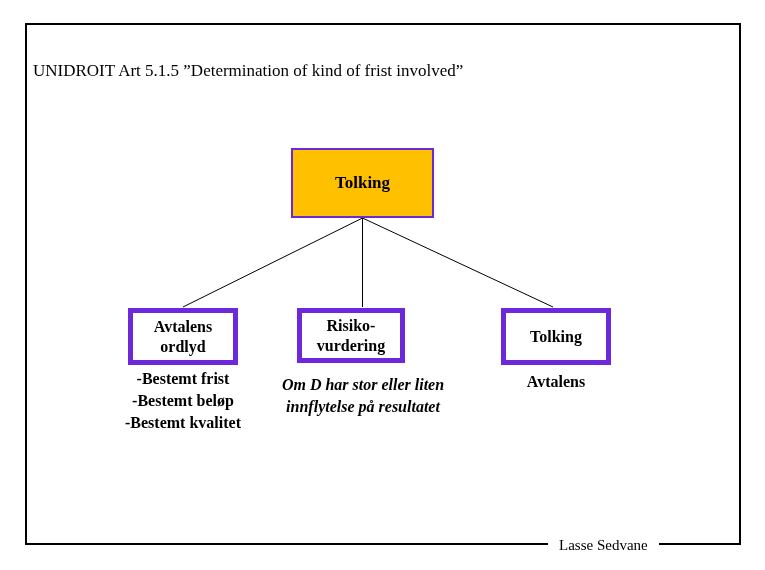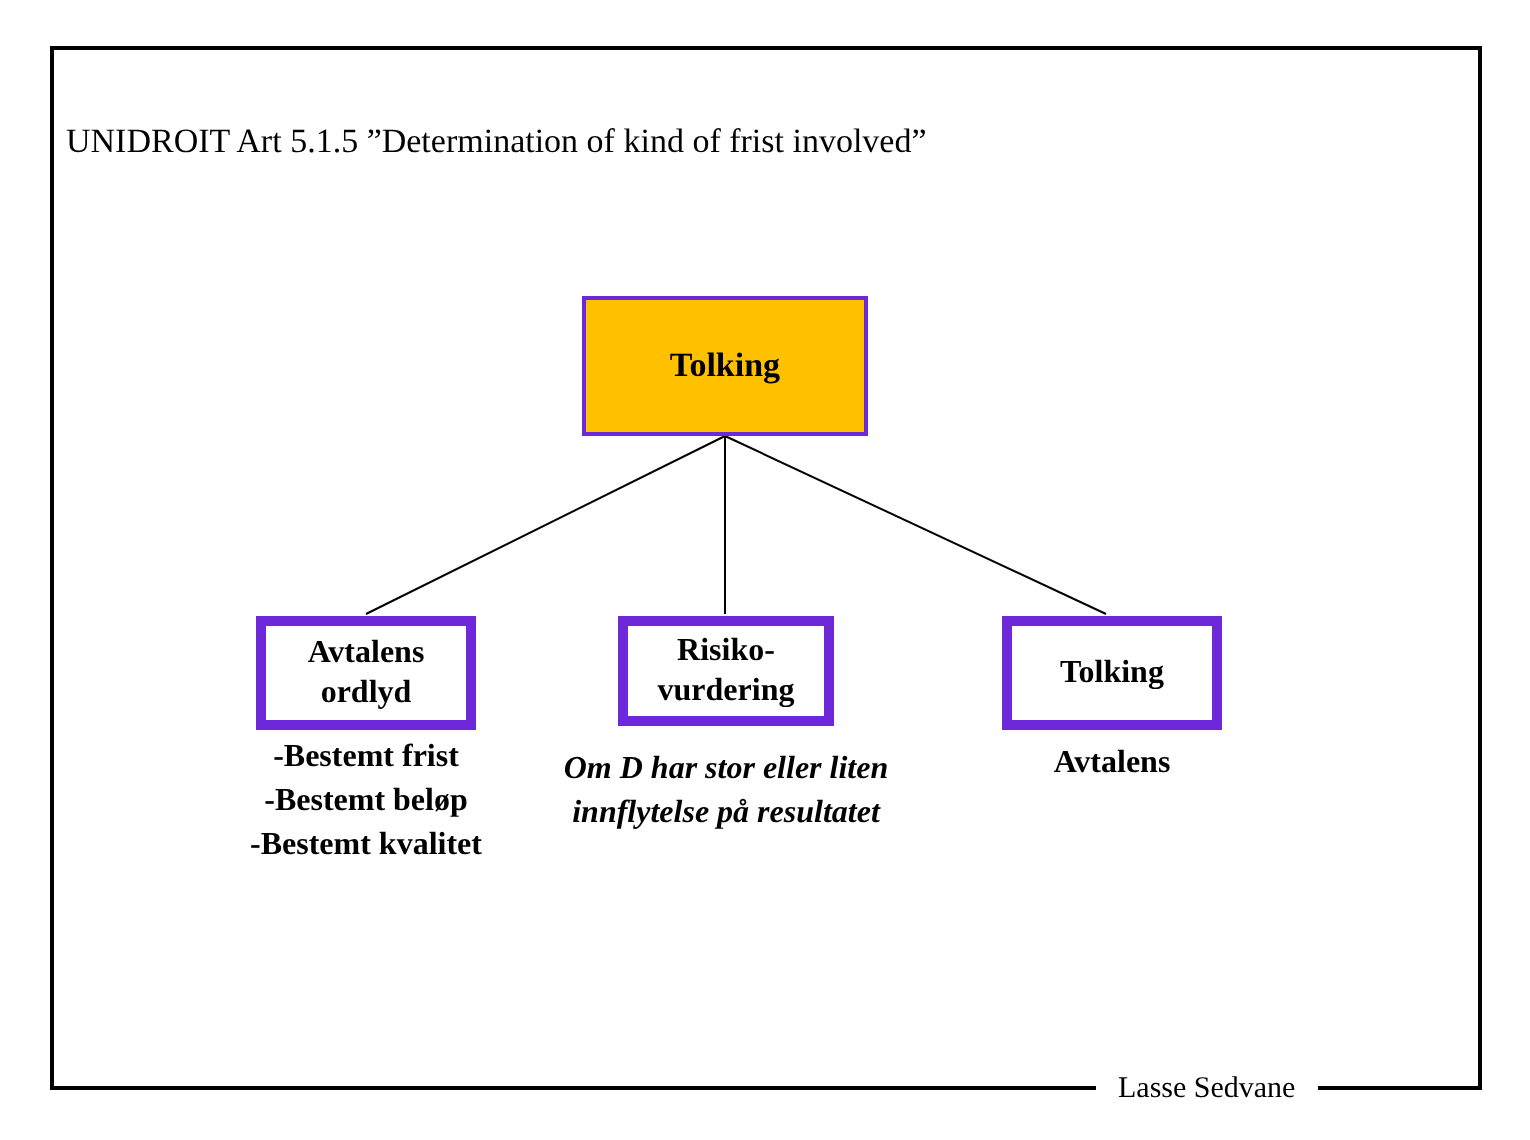--- a/index.html
+++ b/index.html
@@ -67,21 +67,21 @@
   }
   .node.root {
     left: 291px;
     top: 148px;
     width: 143px;
     height: 70px;
     border-width: 2px;
     font-size: 17px;
   }
   .node.c0 { left: 128px; top: 308px; width: 110px; height: 57px; }
-  .node.c1 { left: 309px; top: 308px; width: 108px; height: 55px; }
+  .node.c1 { left: 297px; top: 308px; width: 108px; height: 55px; }
   .node.c2 { left: 501px; top: 308px; width: 110px; height: 57px; }
   .notes {
     position: absolute;
     text-align: center;
     font-weight: bold;
     font-size: 16px;
     line-height: 22px;
     color: #000000;
     white-space: pre-line;
   }

